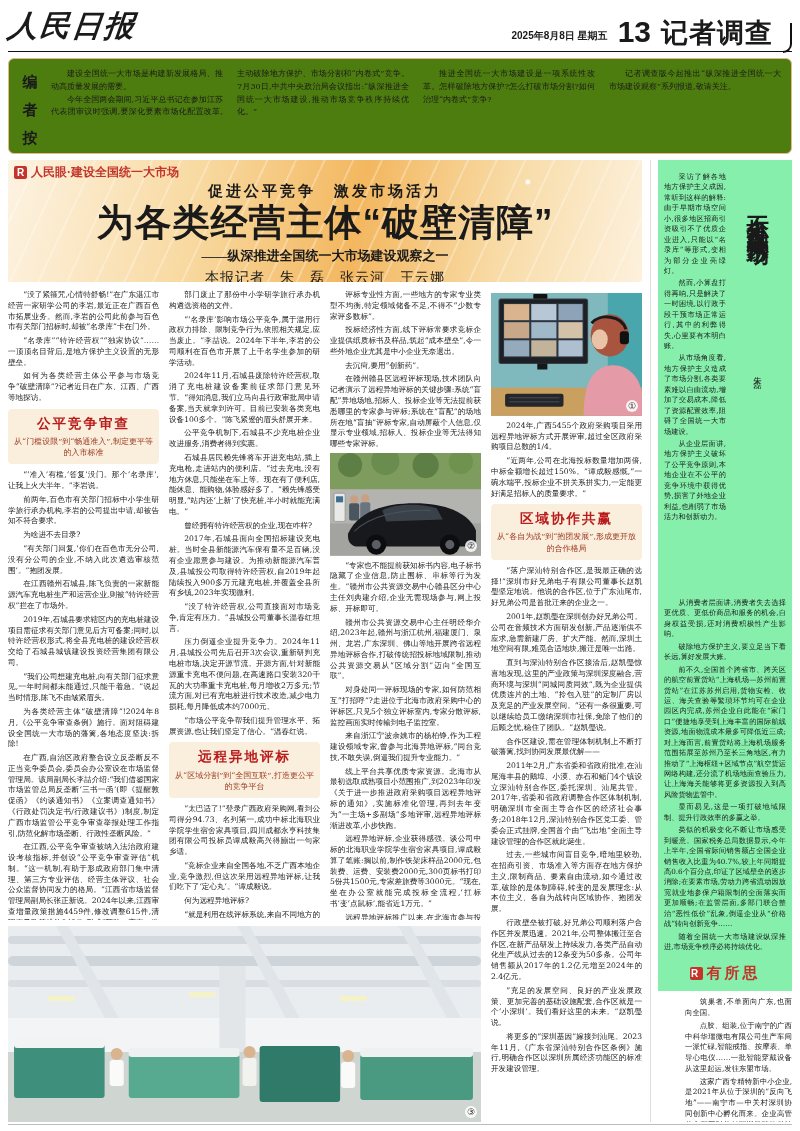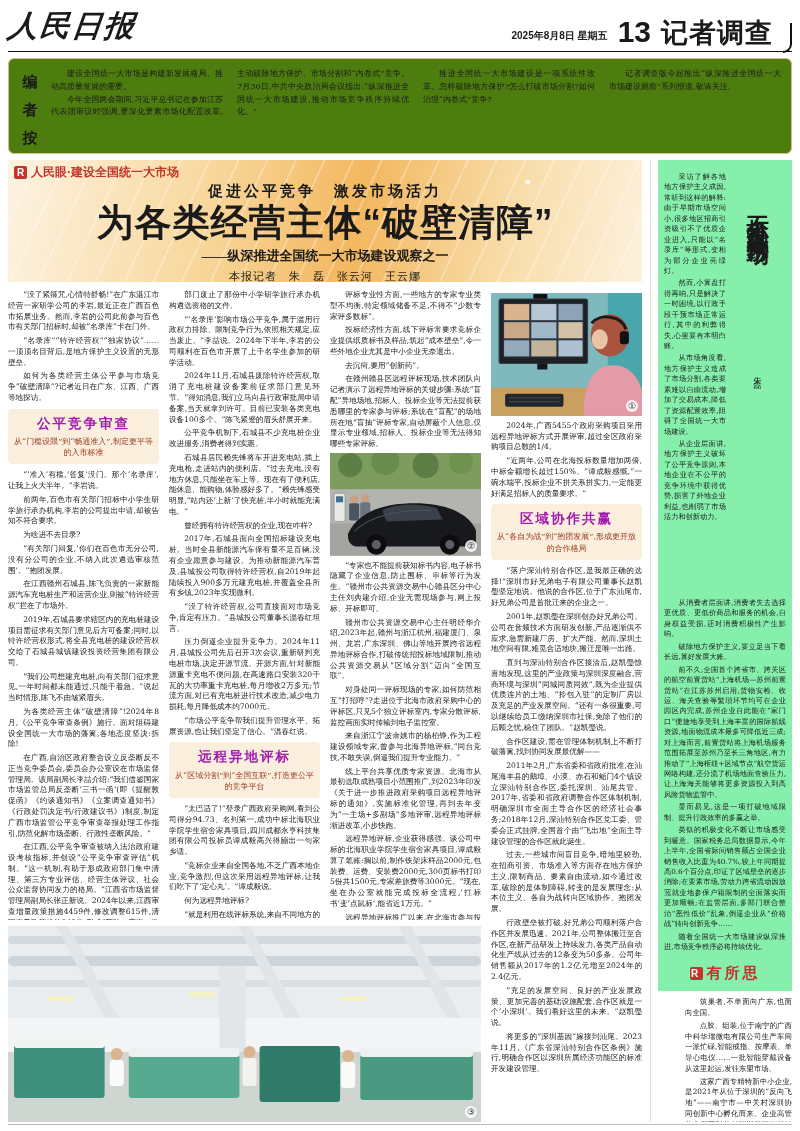--- a/index.html
+++ b/index.html
@@ -32,28 +32,28 @@
       radial-gradient(circle at 82% 18%, rgba(255,255,255,.85) 0 2px, transparent 3px),
       radial-gradient(circle at 70% 60%, rgba(255,255,255,.7) 0 1.5px, transparent 2.5px),
       repeating-linear-gradient(115deg, rgba(255,255,255,.28) 0 2px, transparent 2px 26px),
       linear-gradient(100deg,#fdf3e2 0%, #f8d9a0 30%, #f3b75f 55%, #f8dCA8 78%, #fdf1dd 100%);
   }
   .eyebrow { display:flex; align-items:center; gap:4px; font-family:"Liberation Sans", sans-serif; font-weight:bold; color:#c3342b; font-size:12px; }
   .r-badge { display:inline-block; background:#c3342b; color:#fff; font-weight:900; font-size:10px; width:13px; height:13px; line-height:13px; text-align:center; border-radius:2px; font-family:"Liberation Sans", sans-serif; }
   .kicker { text-align:center; font-family:"Liberation Sans", sans-serif; font-weight:900; font-size:15px; letter-spacing:3px; margin-top:1px; }
   .headline { text-align:center; font-family:"Liberation Sans", sans-serif; font-weight:900; font-size:37px; letter-spacing:1px; line-height:1.1; margin-top:2px; }
   .subhead { text-align:center; font-family:Liberation Serif, serif; font-weight:bold; font-size:13px; margin-top:3px; }
-  .byline { text-align:center; font-size:11px; margin-top:4px; letter-spacing:1px; }
+  .byline { text-align:center; font-size:14px; margin-top:4px; letter-spacing:1px; }
   
   .main-cols { display:grid; grid-template-columns:repeat(4,1fr); grid-template-rows:630px 200px; gap:2px 10px; margin-top:8px; }
   .ncol { overflow:hidden; font-size:7.6px; line-height:1.42; text-align:justify; }
   .ncol p, .para { text-indent:2em; margin-bottom:3px; }
   .col4 { grid-row:1 / 3; grid-column:4; }
   .section-box { background:#faeedd; border-radius:4px; text-align:center; padding:5px 4px 6px; margin:5px 0 6px; }
-  .section-title { font-family:"Liberation Sans", sans-serif; font-weight:900; font-size:13.5px; letter-spacing:2px; color:#a21caf; }
+  .section-title { font-family:"Liberation Sans", sans-serif; font-weight:900; font-size:13.5px; letter-spacing:2px; color:#b91c1c; }
   .section-sub { font-size:8px; color:#9c3a1f; margin-top:3px; line-height:1.4; }
   .photo-wrap { position:relative; margin:3px 0 5px; line-height:0; }
   .photo-wrap svg { display:block; width:100%; }
   .photo-num { position:absolute; right:4px; bottom:4px; width:12px; height:12px; border-radius:50%; background:rgba(255,255,255,.85); color:#222; font-size:9px; line-height:12px; text-align:center; font-family:"Liberation Sans", sans-serif; }
   .photo3-wrap { grid-column:1 / 4; grid-row:2; position:relative; line-height:0; margin-top:4px; }
   .photo3-wrap svg { display:block; width:100%; height:196px; }
   
   .right-col { width:142px; border-left:1px solid #ddd; padding-left:7px; height:962px; overflow:hidden; }
   .comm-box { background:#86efac; border-radius:0; padding:12px 6px 6px; }
   .comm-top { display:flex; gap:4px; }

